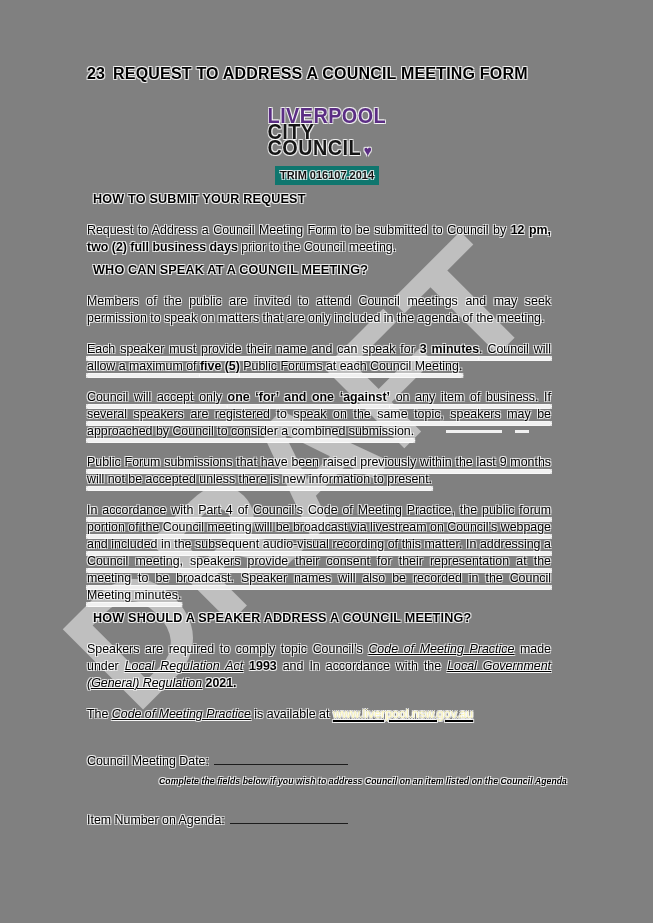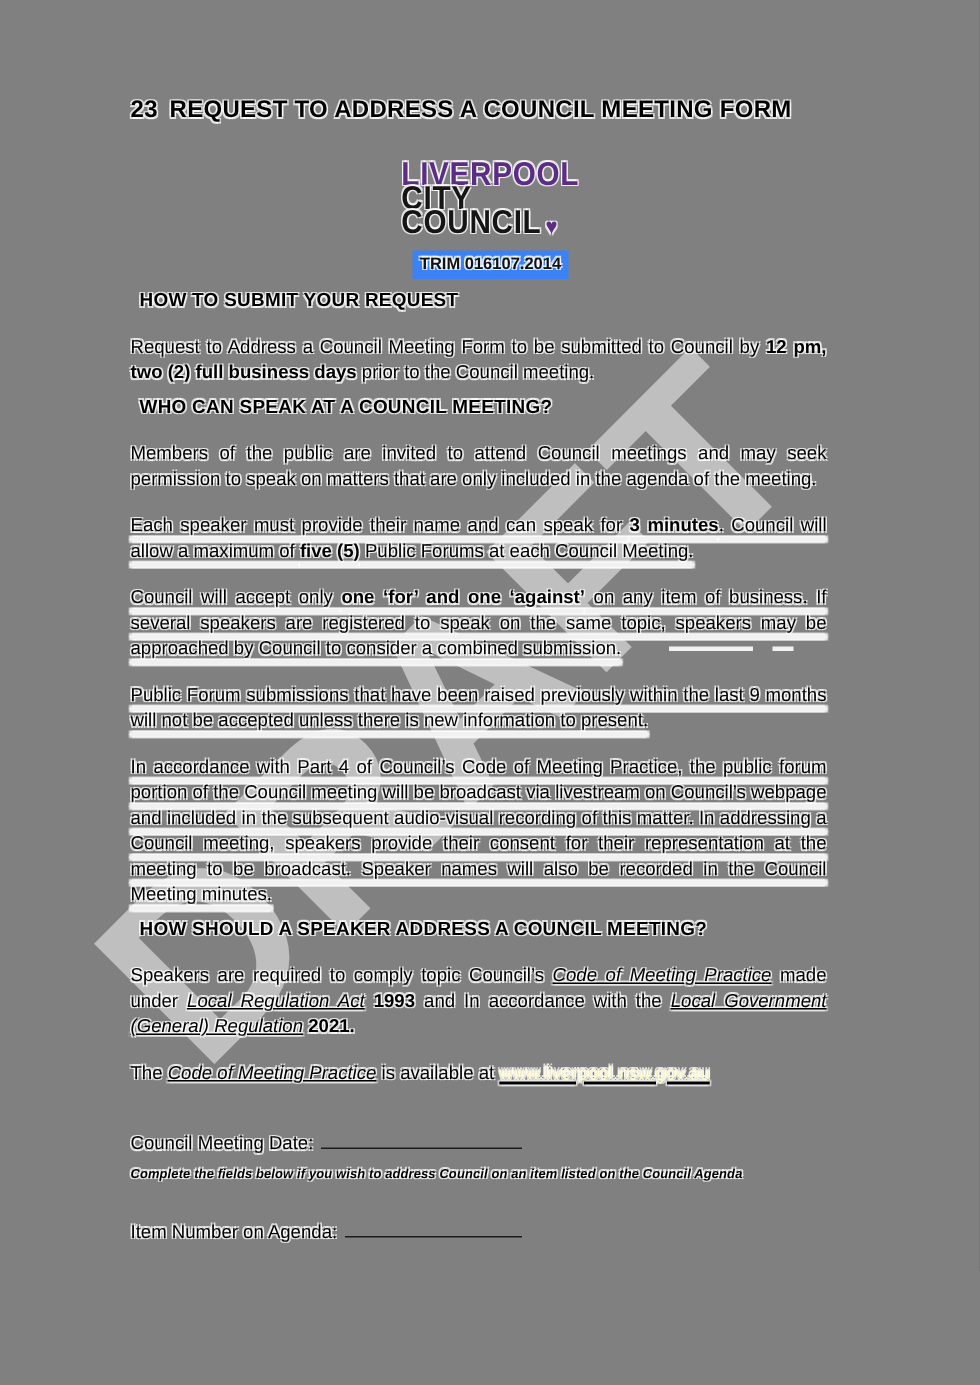--- a/index.html
+++ b/index.html
@@ -50,21 +50,21 @@
     letter-spacing:.5px;
     transform:scaleX(.9);
     transform-origin:center;
   }
   .logo .l1{color:#5b2d84;font-size:22px;}
   .logo .l2,.logo .l3{color:#151515;font-size:22px;}
   .logo .heart{color:#5b2d84;font-size:15px;margin-left:3px;vertical-align:-1px;}
   .trim{
     width:max-content;
     margin:7px auto 0 auto;
-    background:#3b82f6;
+    background:#0f766e;
     font-size:11px;font-weight:bold;
     padding:1px 5px;
     color:#111;
   }
   h2.sec{
     font-size:12.6px;font-weight:bold;margin:6px;
     letter-spacing:.2px;
   }
   .mt-sec{margin-top:29px;}
   p.body{margin:14px 16px 0 0;text-align:justify;}
@@ -94,20 +94,21 @@
     display:inline-block;height:13px;
     border-bottom:1.6px solid #1c1c1c;
     margin-left:5px;
   }
   .blank.date{width:134px;}
   .blank.item{width:118px;}
   .note{
     margin-top:3px;
     font-size:8.6px;font-weight:bold;font-style:italic;
     letter-spacing:.1px;
+    text-align:right;
   }
   .spacer-who{margin-top:28px;}
 </style>
 </head>
 <body>
 
 <div class="page">
 
   <div class="watermark">DRAFT</div>
 

